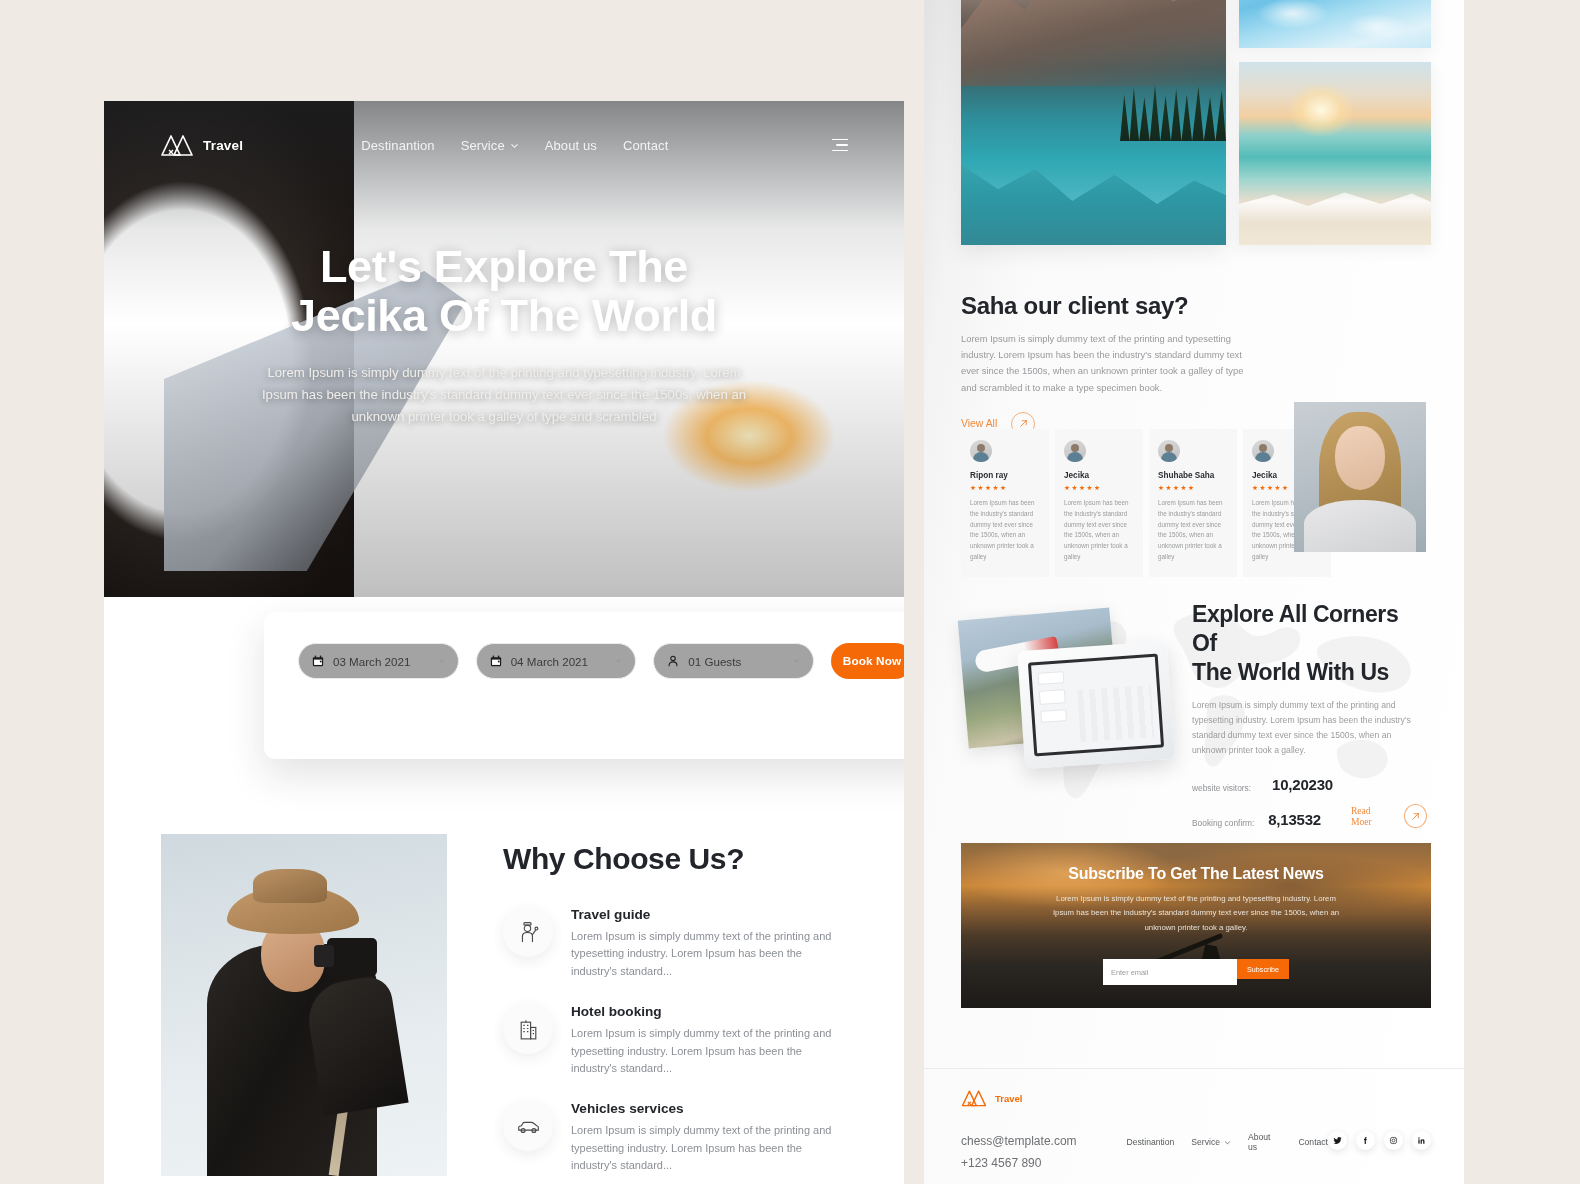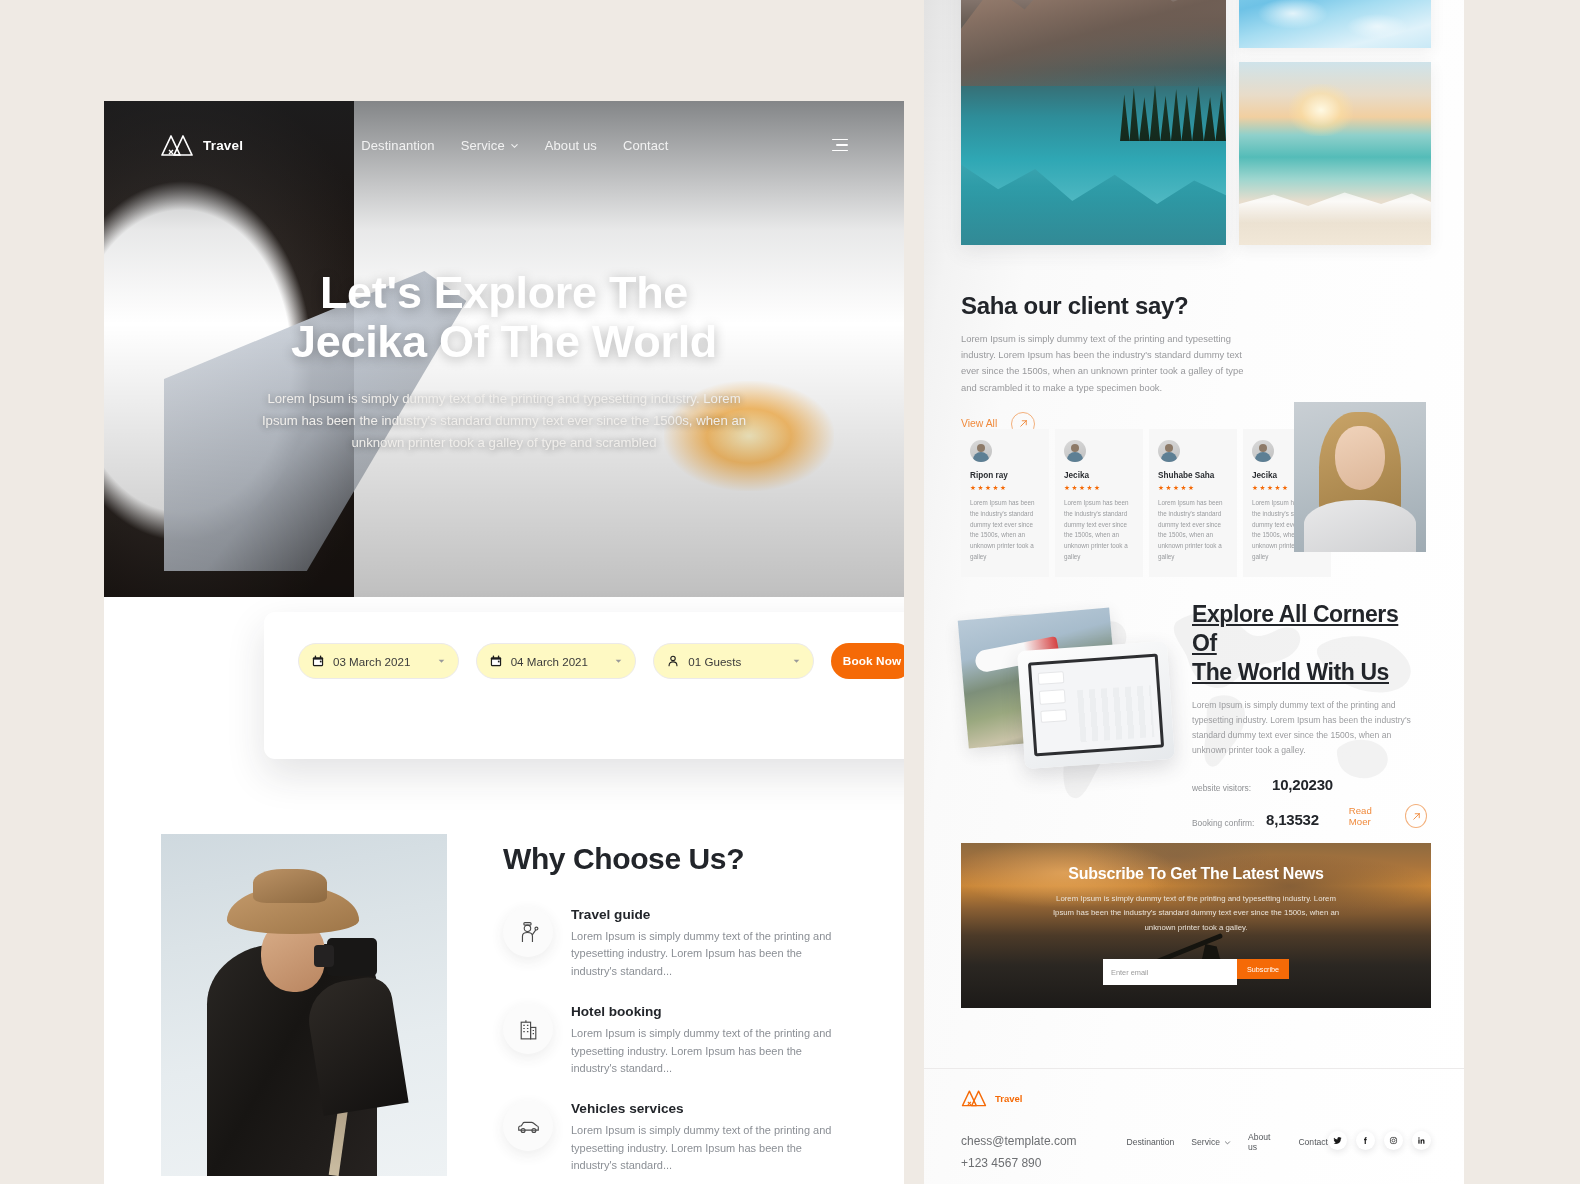--- a/index.html
+++ b/index.html
@@ -89,21 +89,21 @@
   }
   .chev { width: 9px; height: 9px; display: block; }
   .burger { margin-left: auto; cursor: pointer; display: flex; flex-direction: column; gap: 4px; align-items: flex-end; }
   .burger i { display: block; height: 1.6px; background: #fff; border-radius: 1px; }
   .burger i:nth-child(1) { width: 16px; }
   .burger i:nth-child(2) { width: 12px; }
   .burger i:nth-child(3) { width: 16px; }
 
   
   .hero-copy {
-    position: absolute; left: 0; top: 168px; width: 800px;
+    position: absolute; left: 0; top: 142px; width: 800px;
     text-align: center; z-index: 5; padding: 0 60px;
   }
   .hero-title {
     color: #fff; font-size: 45px; line-height: 1.08; font-weight: bold;
     letter-spacing: -.3px;
     text-shadow: 0 2px 12px rgba(0,0,0,.28);
   }
   .hero-sub {
     margin: 22px auto 0; max-width: 500px;
     color: #f0eeeb; font-size: 13.2px; line-height: 1.65;
@@ -118,21 +118,21 @@
     box-shadow: 0 16px 38px rgba(40,40,50,.13);
     z-index: 8;
     padding: 31px 34px 0 34px;
   }
   .booking-row { display: flex; align-items: center; gap: 17px; }
   .field {
     flex: 1; height: 36px;
     border: 1px solid #eceaea; border-radius: 18px;
     display: flex; align-items: center; gap: 9px;
     padding: 0 13px; cursor: pointer;
-    background: #fef9c3;
+    background: #a3a3a3;
   }
   .field-label { font-size: 11.6px; color: #3b3b3b; flex: 1; }
   .field .caret { width: 7px; height: 5px; }
   .book-btn {
     width: 82px; height: 36px; border: none; border-radius: 18px;
     background: #F56A07; color: #fff;
     font-family: "Liberation Sans", sans-serif;
     font-size: 11.8px; font-weight: bold; cursor: pointer;
     letter-spacing: .1px;
   }
@@ -392,28 +392,28 @@
     background: linear-gradient(90deg,#ec3b8f,#ec3b8f);
     clip-path: polygon(0% 96%, 12% 80%, 22% 86%, 34% 62%, 46% 70%, 58% 44%, 70% 52%, 82% 24%, 92% 34%, 100% 10%, 100% 100%, 0% 100%);
     opacity:.9; height:34px;
     background: none; border-top: 1.5px solid #ec3b8f;
   }
   .ex-kpi { position:absolute; left:6px; top:8px; width:26px; height:12px; background:#fff; border:1px solid #e5e6e8; border-radius:2px; }
   .ex-kpi.k2 { top:26px; height:14px; }
   .ex-kpi.k3 { top:46px; height:12px; }
 
   .ex-copy { flex: 1; padding-left: 6px; }
-  .ex-title { font-size: 23px; font-weight: bold; color: #22252a; line-height: 1.25; letter-spacing: -.4px; text-decoration: underline; }
+  .ex-title { font-size: 23px; font-weight: bold; color: #22252a; line-height: 1.25; letter-spacing: -.4px; }
   .ex-text { font-size: 8.6px; line-height: 1.74; color: #9b9c9f; margin-top: 12px; }
   .stats { margin-top: 18px; }
   .stat-row { display: flex; align-items: flex-end; margin-bottom: 11px; }
   .stat-label { font-size: 8.4px; color: #8f9194; width: 80px; }
   .stat-value { font-size: 15px; font-weight: bold; color: #22252a; letter-spacing: -.2px; }
   .readmore { margin-left: 30px; display: flex; align-items: center; gap: 13px; }
-  .readmore-label { color: #F08A3C; font-size: 9.6px; cursor: pointer; }
+  .readmore-label { color: #F08A3C; font-size: 9.6px; cursor: pointer; font-family: Liberation Serif, serif; }
 
   
   .subscribe {
     position: absolute; left: 37px; top: 843px; width: 470px; height: 165px;
     overflow: hidden;
     background: linear-gradient(to bottom,
       #8e6a40 0%, #a9743c 14%, #c98638 26%,
       #8a5f33 40%, #4c3a28 56%, #2b2722 74%, #1c1a18 100%);
   }
   .sub-sky {

